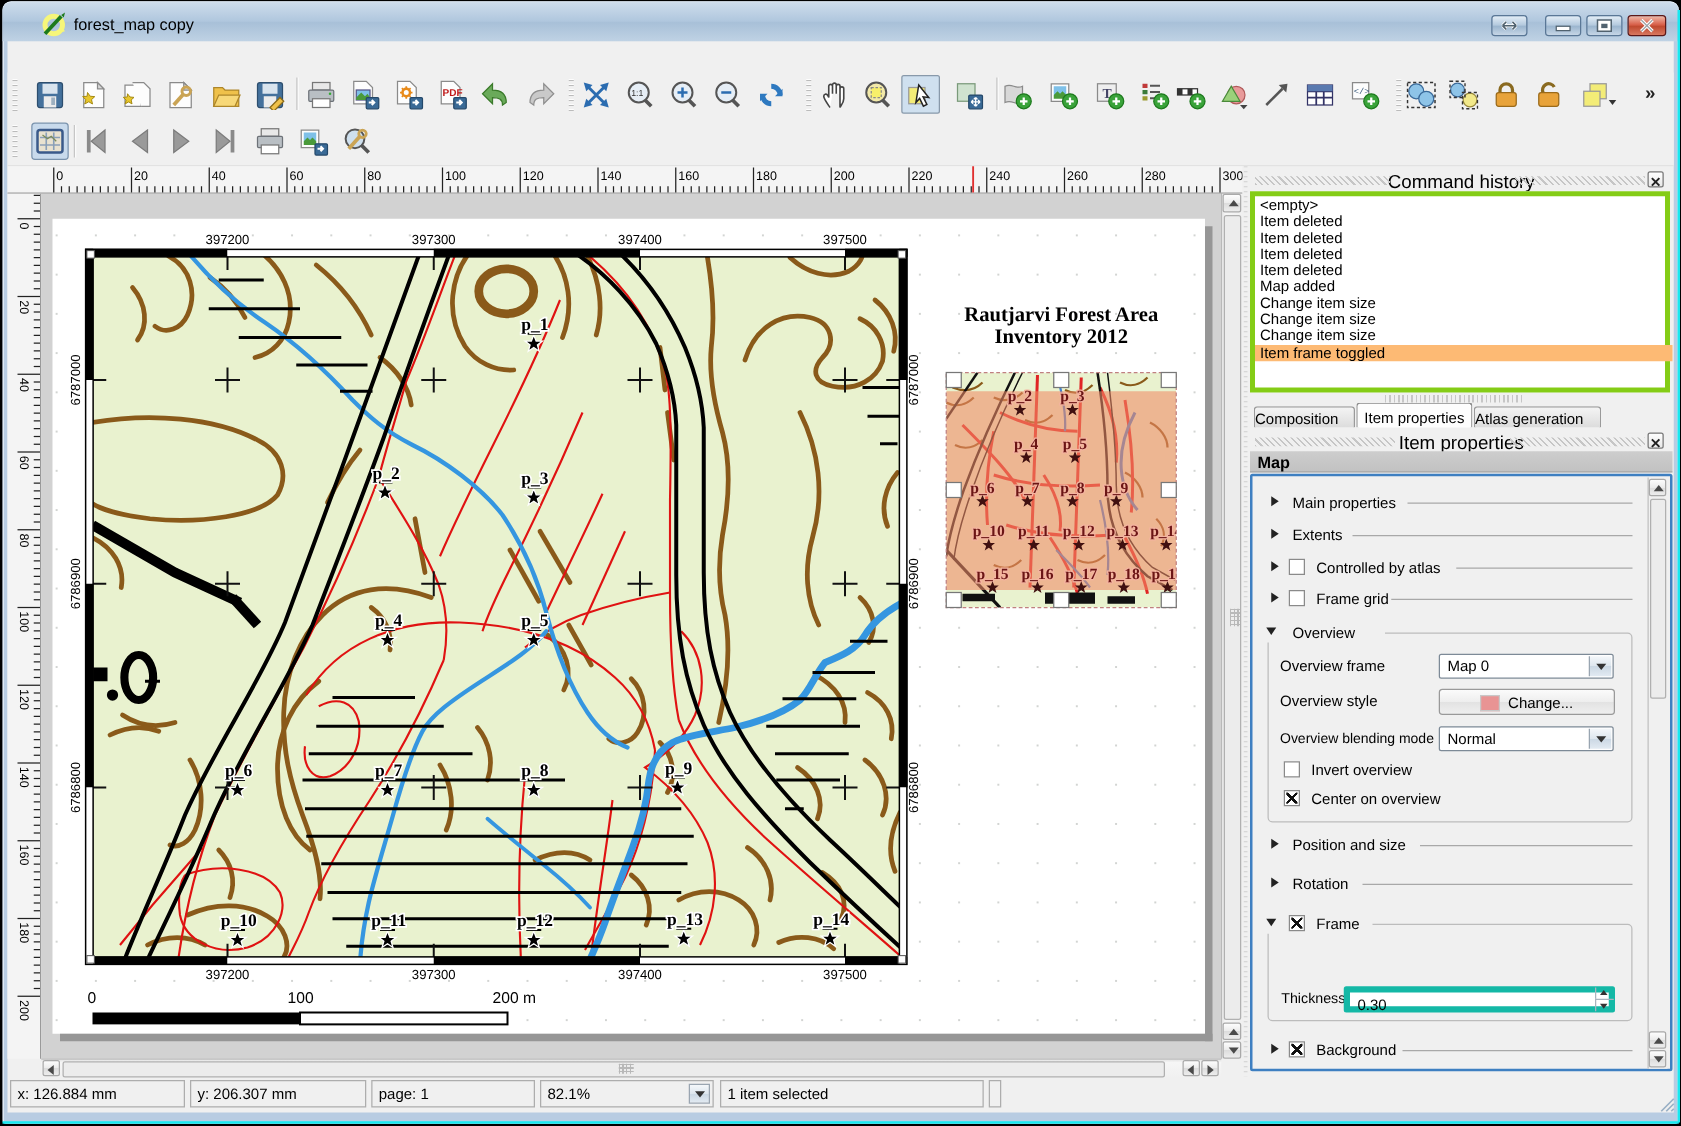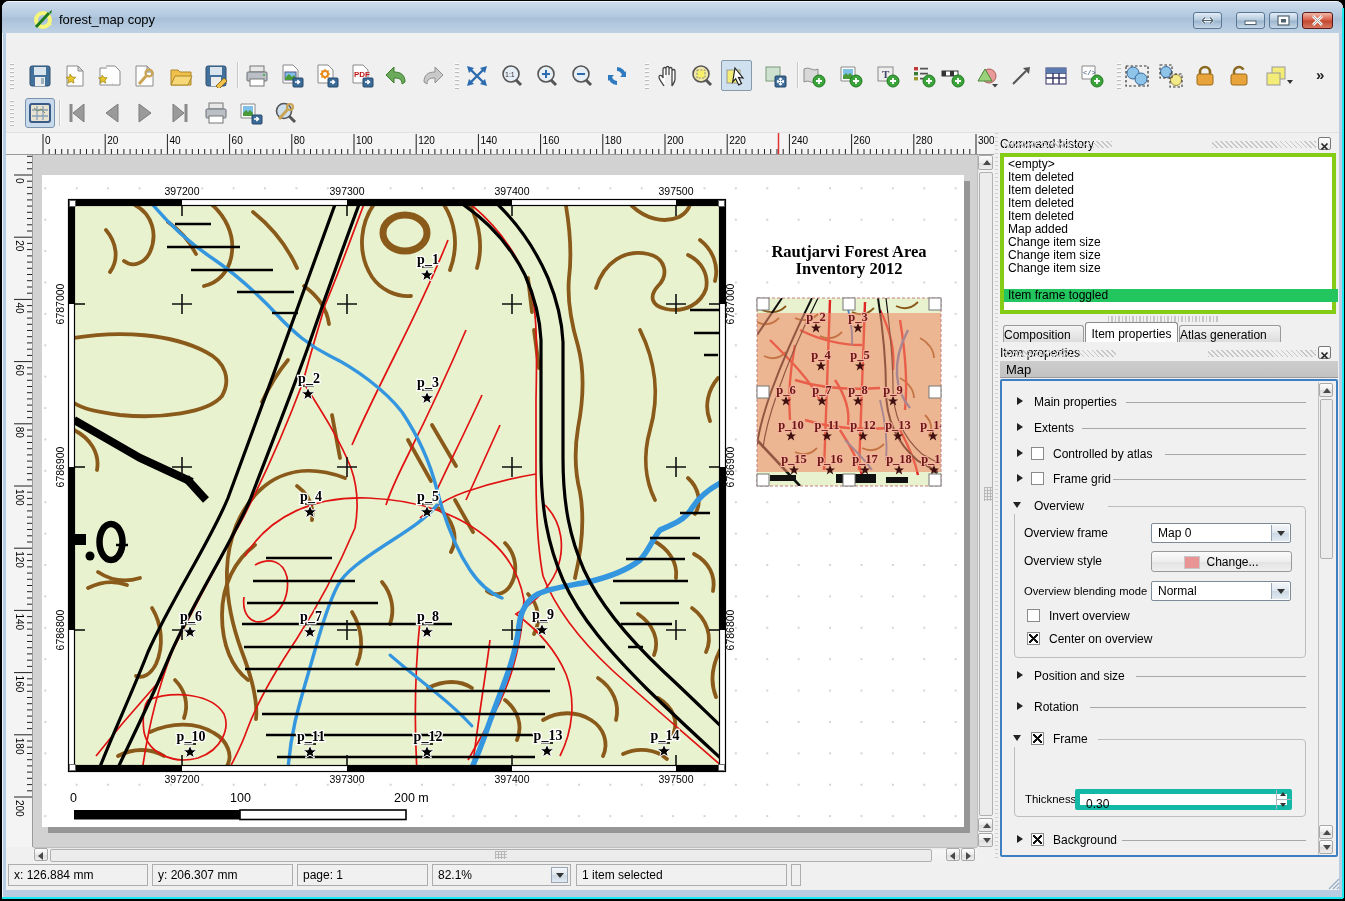--- a/index.html
+++ b/index.html
@@ -25,21 +25,21 @@
 .ticon{position:absolute;width:24px;height:24px}
 
 .sfield{position:absolute;top:864px;height:22px;border:1px solid #adadad;
  background:#f0f0f0;font-size:12px;color:#000;padding:3px 0 0 5px}
 .sbbtn{position:absolute;border:1px solid #a9a9a9;border-radius:2px;background:linear-gradient(#fdfdfd,#ebebeb 50%,#dcdcdc 51%,#ededed)}
 .sbthumb{position:absolute;border:1px solid #b0b0b0;border-radius:2px;background:#ececec}
 .tri-u{position:absolute;left:3.5px;top:4px;width:0;height:0;border:4px solid transparent;border-bottom:5px solid #4a4a4a;border-top:none}
 .tri-d{position:absolute;left:3.5px;top:4px;width:0;height:0;border:4px solid transparent;border-top:5px solid #4a4a4a;border-bottom:none}
 .tri-l{position:absolute;left:3px;top:2.5px;width:0;height:0;border:4px solid transparent;border-right:5px solid #4a4a4a;border-left:none}
 .tri-r{position:absolute;left:4px;top:2.5px;width:0;height:0;border:4px solid transparent;border-left:5px solid #4a4a4a;border-right:none}
-.ptitle{position:absolute;left:1000px;width:338px;height:14px;font-size:12px;color:#000;text-align:left}
+.ptitle{position:absolute;left:1000px;width:338px;height:14px;font-size:15px;color:#000;text-align:center}
 .ptex{position:absolute;top:4px;height:7px;background:repeating-linear-gradient(45deg,#c6c6c6 0 1.2px,transparent 1.2px 3.5px)}
 .row{position:absolute;left:1000px;font-size:12px;color:#000}
 .tri-e{position:absolute;width:0;height:0;border:4.5px solid transparent;border-left:6px solid #222;border-right:none}
 .tri-x{position:absolute;width:0;height:0;border:4.5px solid transparent;border-top:6px solid #222;border-bottom:none}
 .cb{position:absolute;width:13px;height:13px;background:#fff;border:1px solid #8a8a8a}
 .xmark{position:absolute;left:1px;top:1px;width:9px;height:9px;background:linear-gradient(45deg,transparent 42%,#111 42% 58%,transparent 58%),linear-gradient(-45deg,transparent 42%,#111 42% 58%,transparent 58%)}
 .hline{position:absolute;height:1px;background:#a8a8a8}
 .combo{position:absolute;height:20px;border:1px solid #7d8a97;border-radius:2px;background:#fff;font-size:12px;padding:2px 0 0 6px}
 .cobtn{position:absolute;right:1px;top:1px;width:18px;height:16px;background:linear-gradient(#f4f7fa,#dde6ee 50%,#cbd8e4 51%,#e2eaf2);border-left:1px solid #99a5b1}
 .cotri{position:absolute;left:5px;top:6px;width:0;height:0;border:4px solid transparent;border-top:5px solid #333;border-bottom:none}
@@ -986,31 +986,31 @@
  <div class="abs" style="left:495px;top:851px;width:12px;height:8px;background:repeating-linear-gradient(90deg,#b8b8b8 0 1px,transparent 1px 3px),repeating-linear-gradient(#b8b8b8 0 1px,transparent 1px 3px)"></div>
  <div class="abs" style="left:984px;top:487px;width:8px;height:14px;background:repeating-linear-gradient(90deg,#b8b8b8 0 1px,transparent 1px 3px),repeating-linear-gradient(#b8b8b8 0 1px,transparent 1px 3px)"></div>
  <div class="abs" style="left:994px;top:133px;width:6px;height:728px;background:repeating-linear-gradient(#cfcfcf 0 1px,#f0f0f0 1px 4px);background-size:3px 4px;background-repeat:repeat-y;background-position:1px 0;background-color:#f0f0f0"></div>
  <div class="ptitle" style="top:137px"><div class="ptex" style="left:4px;width:108px"></div>Command history<div class="ptex" style="right:22px;width:104px"></div></div>
  <div class="abs" style="left:1318px;top:137px;width:13px;height:13px;border:1px solid #777;border-radius:2px;background:linear-gradient(#fefefe,#e8e8e8)"><svg width="11" height="11">
         <path d="M2.5,2.5 L8.5,8.5 M8.5,2.5 L2.5,8.5" stroke="#222" stroke-width="1.6"></path>
       </svg></div>
  <div class="abs" style="left:1000px;top:153px;width:1337px;height:0"></div>
  <div class="abs" style="left:1000px;top:153px;width:336px;height:161px;background:#fff;border:4px solid #84cc16;font-size:12px;color:#000">
   <div style="padding:1px 0 0 4px;line-height:13px">&lt;empty&gt;<br>Item deleted<br>Item deleted<br>Item deleted<br>Item deleted<br>Map added<br>Change item size<br>Change item size<br>Change item size</div>
-  <div style="position:absolute;left:0;top:132px;width:334px;height:13px;background:#22c55e;padding-left:4px;line-height:13px">Item frame toggled</div>
+  <div style="position:absolute;left:0;top:119px;width:334px;height:13px;background:#fdba74;padding-left:4px;line-height:13px">Item frame toggled</div>
  </div>
  <div class="abs" style="left:1108px;top:316px;width:112px;height:6px;background:repeating-linear-gradient(90deg,#c6c6c6 0 1.2px,transparent 1.2px 3.5px)"></div>
  <div class="tab" style="left:1003px;top:325px;width:81px;height:17px">Composition</div>
  <div class="tabact" style="left:1085px;top:322px;width:93px;height:20px">Item properties</div>
  <div class="tab" style="left:1179px;top:325px;width:102px;height:17px">Atlas generation</div>
  <div class="ptitle" style="top:346px"><div class="ptex" style="left:4px;width:112px"></div>Item properties<div class="ptex" style="right:22px;width:108px"></div></div>
  <div class="abs" style="left:1318px;top:346px;width:13px;height:13px;border:1px solid #777;border-radius:2px;background:linear-gradient(#fefefe,#e8e8e8)"><svg width="11" height="11">
         <path d="M2.5,2.5 L8.5,8.5 M8.5,2.5 L2.5,8.5" stroke="#222" stroke-width="1.6"></path>
       </svg></div>
- <div class="abs" style="left:1000px;top:361px;width:338px;height:17px;background:linear-gradient(#cdcdcd,#c2c2c2);border-bottom:1px solid #9a9a9a;font-size:13px;font-weight:normal;color:#000;padding:1px 0 0 6px">Map</div>
+ <div class="abs" style="left:1000px;top:361px;width:338px;height:17px;background:linear-gradient(#cdcdcd,#c2c2c2);border-bottom:1px solid #9a9a9a;font-size:13px;font-weight:bold;color:#000;padding:1px 0 0 6px">Map</div>
  <div class="abs" style="left:1000px;top:379px;width:338px;height:478px;background:#f0f0f0;border:2px solid #3e7fc1;border-radius:2px"></div>
  <div class="tri-e" style="left:1017px;top:397px"></div>
  <div class="row" style="left:1034px;top:395px">Main properties</div>
  <div class="hline" style="left:1126px;top:402px;width:180px"></div>
  <div class="tri-e" style="left:1017px;top:423px"></div>
  <div class="row" style="left:1034px;top:421px">Extents</div>
  <div class="hline" style="left:1082px;top:428px;width:224px"></div>
  <div class="tri-e" style="left:1017px;top:449px"></div>
  <div class="cb" style="left:1031px;top:447px"></div>
  <div class="row" style="left:1053px;top:447px">Controlled by atlas</div>

